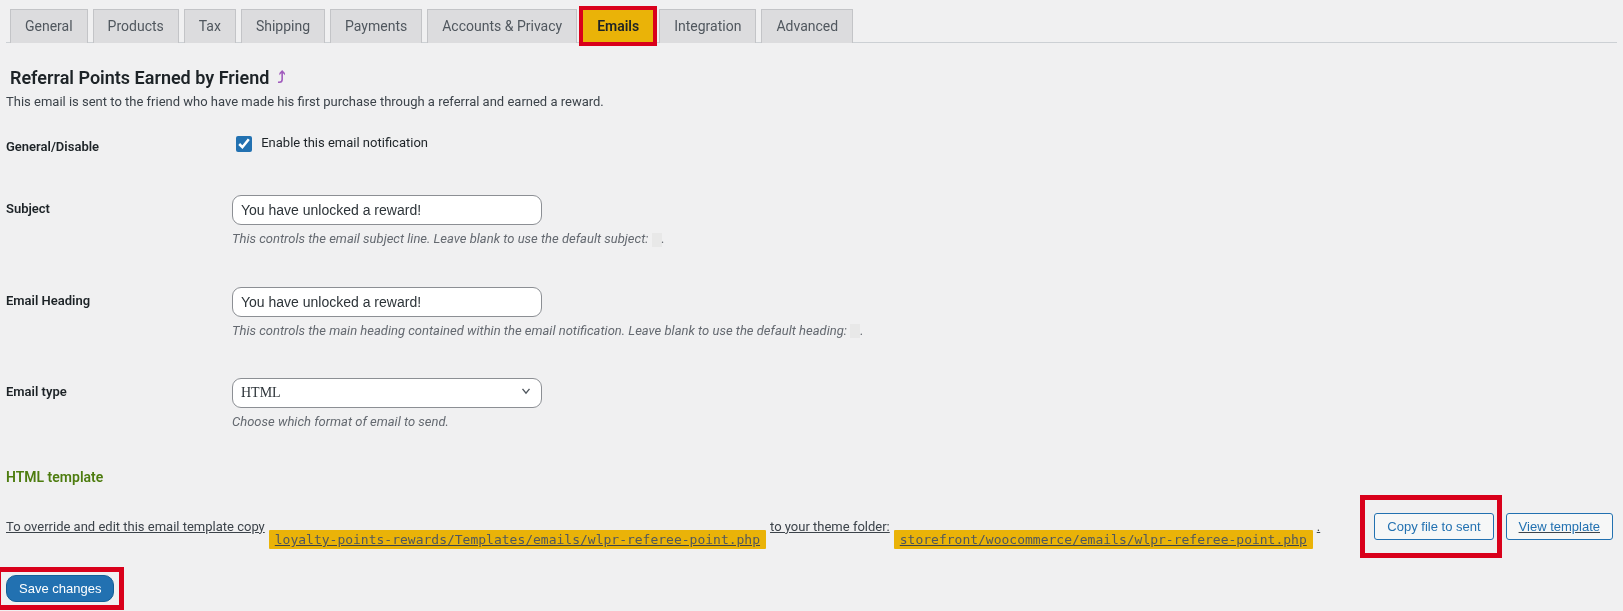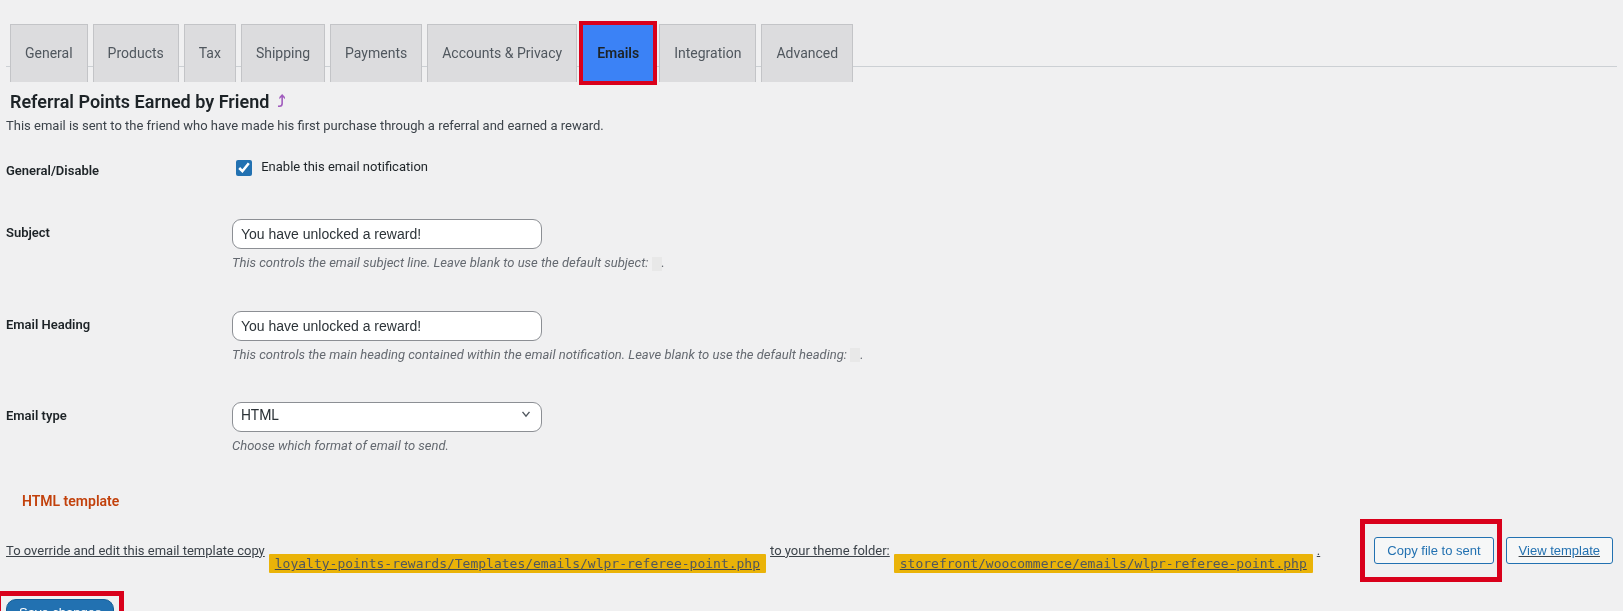--- a/index.html
+++ b/index.html
@@ -17,30 +17,30 @@
   .nav-tabs {
     display: flex;
     gap: 5px;
     padding: 8px 0 0 4px;
     border-bottom: 1px solid #ccd0d4;
   }
   .nav-tab {
     background: #dcdcde;
     border: 1px solid #c3c4c7;
     border-bottom: none;
-    padding: 20px 14px;
+    padding: 8px 14px;
     font-size: 14px;
     color: #50575e;
     cursor: pointer;
     position: relative;
-    top: 16px;
+    top: 1px;
     text-align: center;
   }
   .nav-tab.active {
-    background: #3b82f6;
+    background: #eab308;
     border-bottom: 1px solid #f0f0f1;
     color: #1d2327;
     font-weight: 600;
   }
   .nav-tab.highlight {
     outline: 4px solid #d9001b;
     outline-offset: -1px;
     z-index: 2;
   }
 
@@ -90,23 +90,24 @@
     padding: 4px 8px;
     border: 1px solid #8c8f94;
     border-radius: 9px;
     font-size: 14px;
     background: #fff;
     color: #2c3338;
     height: 30px;
   }
   .select-box {
     display: flex;
-    align-items: flex-start;
+    align-items: center;
     justify-content: space-between;
     cursor: pointer;
+    font-family: Liberation Serif, serif;
   }
   .select-box .chevron {
     color: #50575e;
   }
   .help {
     font-style: italic;
     color: #646970;
     margin-top: 6px;
   }
   .code {
@@ -116,22 +117,22 @@
     color: #50575e;
     border-radius: 1px;
     font-size: 13px;
     margin-top: 27px;
   }
 
   .template-block { margin-top: 30px; }
   .template-block h3 {
     font-size: 14px;
     font-weight: 600;
-    margin: 0 0 18px 16px;
-    color: #c2410c;
+    margin: 0 0 18px 0;
+    color: #4d7c0f;
   }
   .template-line {
     display: flex;
     align-items: center;
     flex-wrap: wrap;
     gap: 4px;
     text-decoration: underline;
   }
   .template-line .txt { color: #3c434a; }
   .template-line .spacer { flex: 1; }

